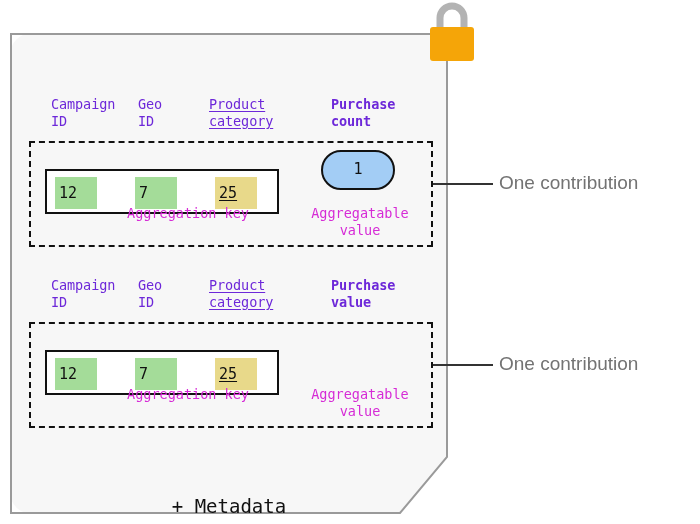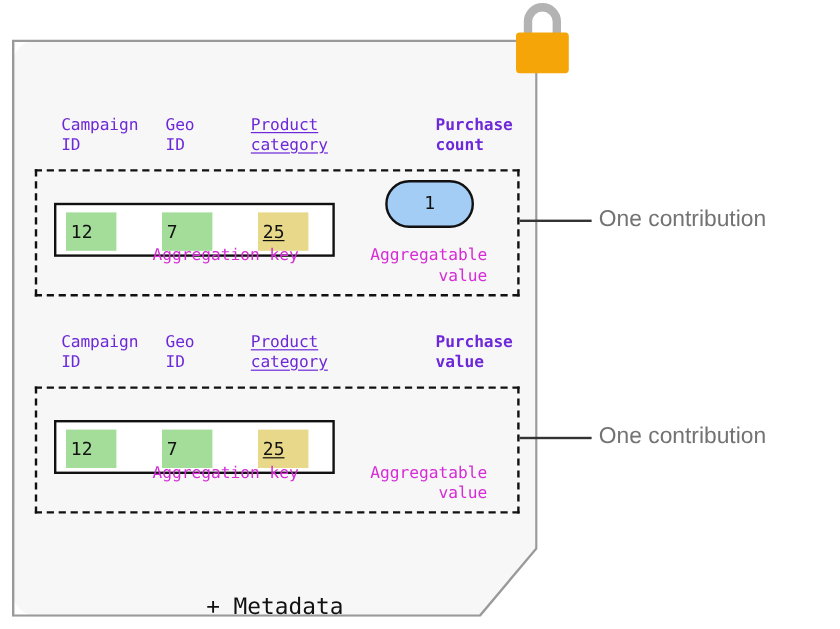--- a/index.html
+++ b/index.html
@@ -65,21 +65,21 @@
     top: 0;
     font-size: 13.5px;
     line-height: 17px;
     color: #6d28d9;
     white-space: pre;
     letter-spacing: -0.1px;
   }
   .hdr-campaign { left: 0px; }
   .hdr-geo      { left: 87px; }
   .hdr-product  { left: 158px; text-decoration: underline; text-underline-offset: 2px; }
-  .hdr-metric   { left: 280px; font-weight: bold; margin-left: 32px; }
+  .hdr-metric   { left: 280px; font-weight: bold; }
 
   
   .dashed {
     position: relative;
     border: 2px dashed #111111;
     height: 106px;
     box-sizing: border-box;
   }
 
   
@@ -132,21 +132,21 @@
   
   .cap {
     position: absolute;
     color: #d62bd6;
     font-size: 13.5px;
     line-height: 17px;
     white-space: pre;
     text-align: right;
   }
   .cap-key { left: 96px; top: 62px; }
-  .cap-val { left: 253px; top: 62px; width: 122px; text-align: right; }
+  .cap-val { left: 268px; top: 62px; width: 122px; text-align: center; }
 
   
   .callout-line {
     position: absolute;
     height: 0;
     border-top: 2px solid #333333;
   }
   .callout-label {
     position: absolute;
     font-family: "Liberation Sans", sans-serif;

